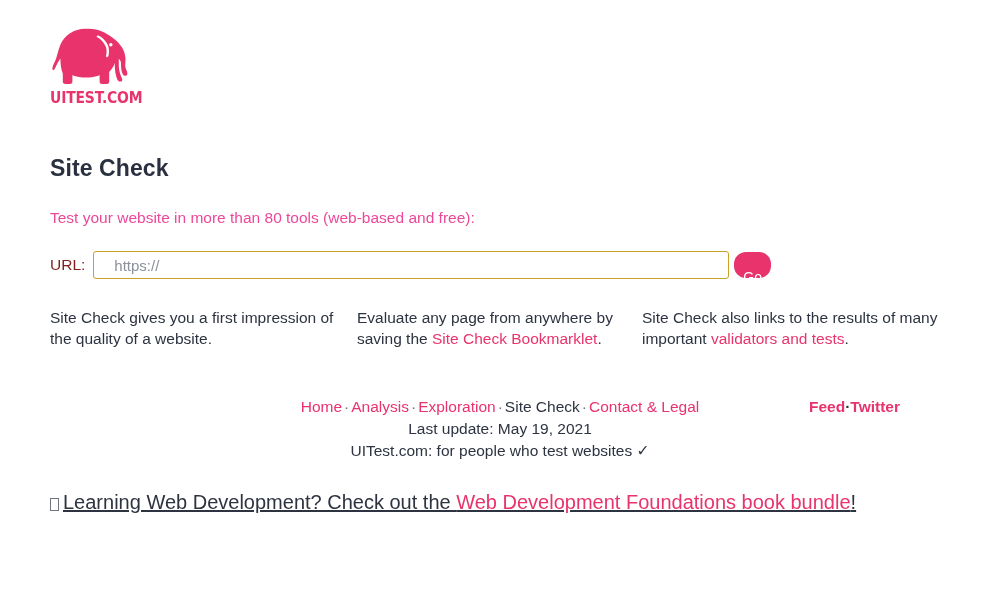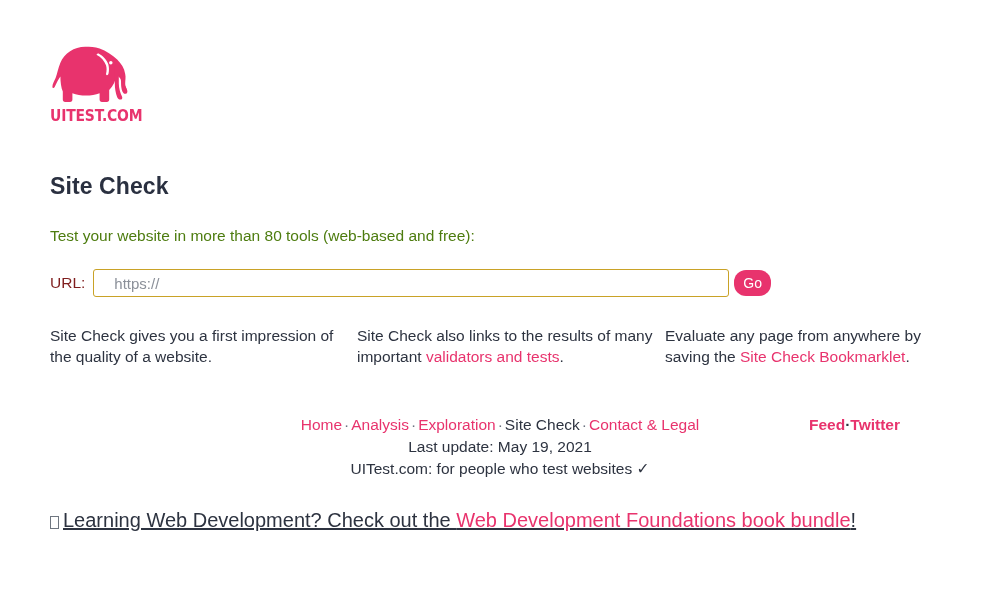--- a/index.html
+++ b/index.html
@@ -17,21 +17,21 @@
   .page {
     position: relative;
     width: 1000px;
     height: 600px;
     overflow: hidden;
   }
 
   .content {
     position: absolute;
     left: 50px;
-    top: 18px;
+    top: 0;
     width: 900px;
   }
 
   
   .logo-block {
     padding-top: 24px;
     width: 95px;
   }
   .logo-mark {
     display: block;
@@ -60,21 +60,21 @@
     font-weight: 600;
     color: #2a3040;
     letter-spacing: 0.1px;
     line-height: 1.2;
   }
 
   .intro {
     margin: 0;
     padding-top: 26px;
     font-size: 15.5px;
-    color: #4d7c0f;
+    color: #ec4899;
     line-height: 1.35;
   }
 
   
   .url-row {
     display: flex;
     align-items: center;
     padding-top: 22px;
   }
   .url-label {
@@ -92,21 +92,21 @@
     color: #2d3340;
     border: 1px solid #c9a227;
     border-radius: 3px;
     background: #fff;
     outline: none;
   }
   .url-input::placeholder { color: #8b9099; opacity: 1; }
   .go-button {
     margin-left: 5px;
     height: 26px;
-    padding: 0 9px;
+    padding: 12px 9px;
     font-size: 14px;
     font-family: "Liberation Sans", "DejaVu Sans", sans-serif;
     color: #ffffff;
     background: #e8336d;
     border: none;
     border-radius: 12px;
     cursor: pointer;
     line-height: 26px;
   }
 
@@ -189,25 +189,25 @@
     <div class="url-row">
       <label class="url-label">URL:</label>
       <input class="url-input" type="text" placeholder="https://" style="">
       <button class="go-button">Go</button>
     </div>
 
     <div class="columns">
       <div class="col col-1">
         <span>Site Check gives you a first impression of the quality of a website.</span>
       </div>
+      <div class="col col-3">
+        <span>Evaluate any page from anywhere by saving the </span><a class="link">Site Check Bookmarklet</a><span>.</span>
+      </div>
       <div class="col col-2">
         <span>Site Check also links to the results of many important </span><a class="link">validators and tests</a><span>.</span>
-      </div>
-      <div class="col col-3">
-        <span>Evaluate any page from anywhere by saving the </span><a class="link">Site Check Bookmarklet</a><span>.</span>
       </div>
     </div>
 
     <div class="footer">
       <div class="footer-line footer-nav">
         <a class="link">Home</a><span class="sep">·</span><a class="link">Analysis</a><span class="sep">·</span><a class="link">Exploration</a><span class="sep">·</span><span class="footer-current">Site Check</span><span class="sep">·</span><a class="link">Contact &amp; Legal</a>
       </div>
       <div class="footer-line">Last update: May 19, 2021</div>
       <div class="footer-line">UITest.com: for people who test websites ✓</div>
 

